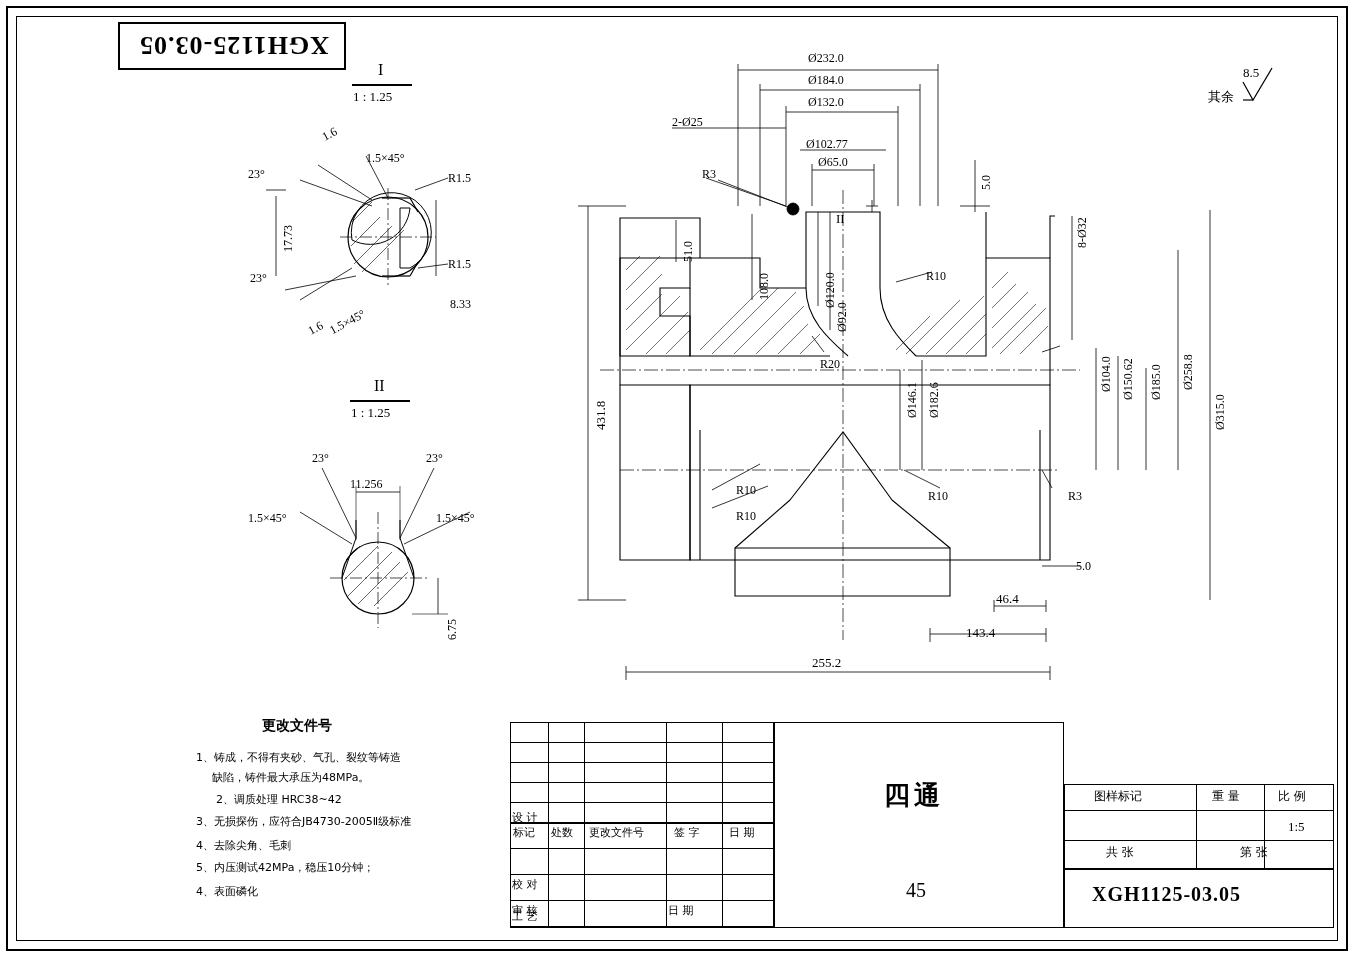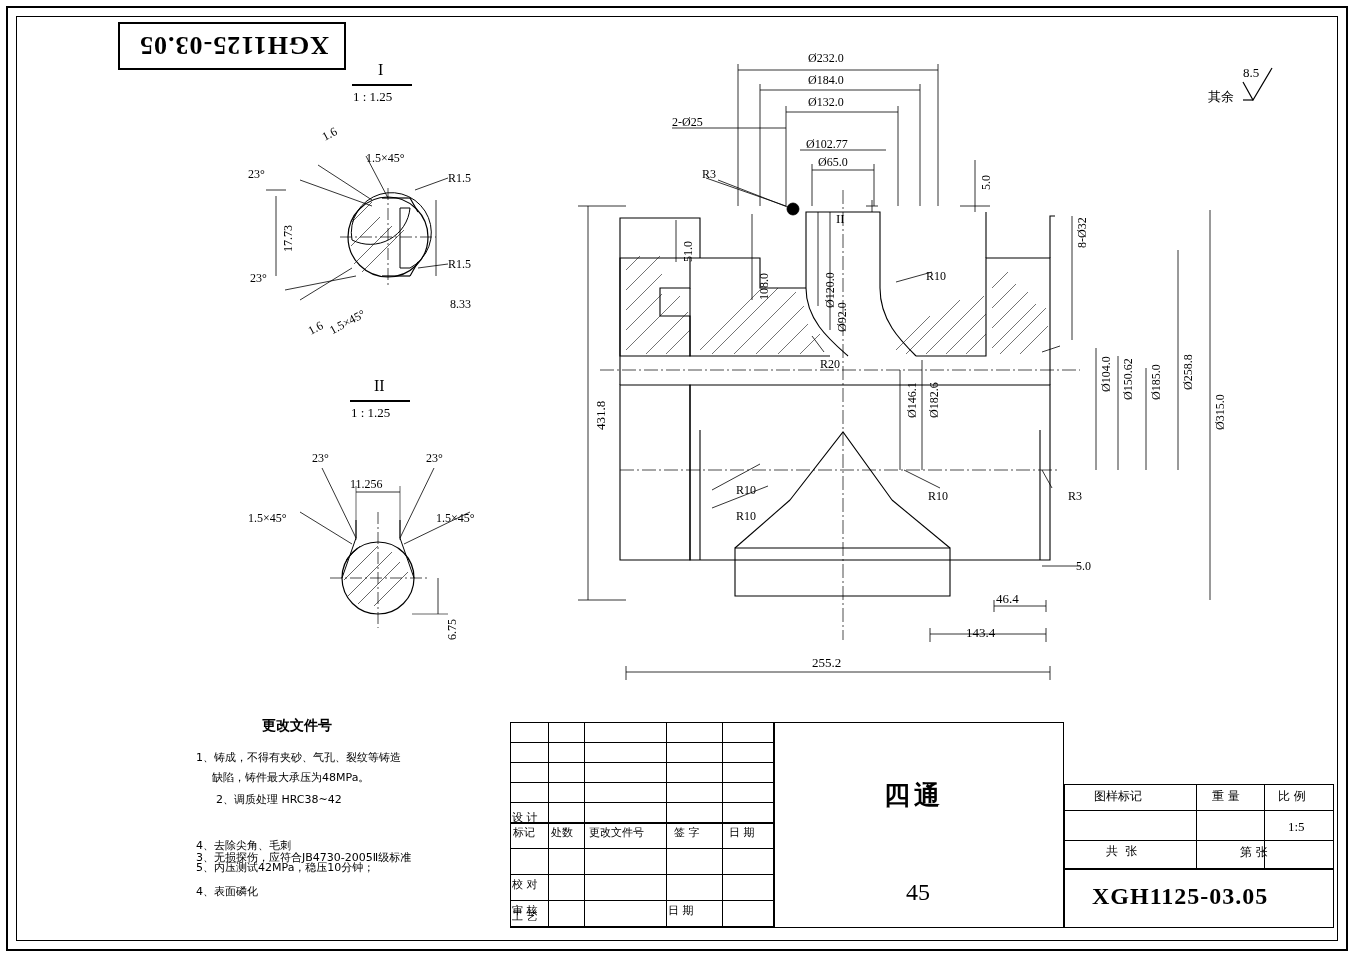--- a/index.html
+++ b/index.html
@@ -11,21 +11,21 @@
   .ln{position:absolute;background:#000;}
   .h{height:1px;}
   .v{width:1px;}
   .h2{height:2px;}
   .txt{position:absolute;white-space:nowrap;font-size:11px;line-height:1;}
   .t11{font-size:11px;}
   .t12{font-size:12px;}
   .t13{font-size:13px;}
   .t14{font-size:14px;}
   .t16{font-size:16px;}
-  .t20{font-size:24px;}
+  .t20{font-size:20px;}
   .t26{font-size:26px;}
   .rot90{transform-origin:0 0;transform:rotate(-90deg);}
   .rot180{transform-origin:50% 50%;transform:rotate(180deg);}
   .cn{font-family:"DejaVu Sans", sans-serif;}
   .bold{font-weight:bold;}
   svg{position:absolute;left:0;top:0;overflow:visible;}
   .cell{position:absolute;box-sizing:border-box;border:1px solid #000;}
 </style>
 </head>
 <body>
@@ -311,21 +311,21 @@
   <div class="txt t13" style="left:812px;top:656px;">255.2</div>
   <div class="txt t13" style="left:966px;top:626px;">143.4</div>
   <div class="txt t13" style="left:996px;top:592px;">46.4</div>
 
   <div class="txt t13" style="left:836px;top:212px;">II</div>
 
   <div class="txt t14 cn bold" style="left:262px;top:718px;">更改文件号</div>
   <div class="txt t11 cn" style="left:196px;top:752px;">1、铸成，不得有夹砂、气孔、裂纹等铸造</div>
   <div class="txt t11 cn" style="left:212px;top:772px;">缺陷，铸件最大承压为48MPa。</div>
   <div class="txt t11 cn" style="left:196px;top:794px;margin-left:20px;">2、调质处理  HRC38~42</div>
-  <div class="txt t11 cn" style="left:196px;top:816px;margin-top:36px;">3、无损探伤，应符合JB4730-2005Ⅱ级标准</div>
+  <div class="txt t11 cn" style="left:196px;top:816px;">3、无损探伤，应符合JB4730-2005Ⅱ级标准</div>
   <div class="txt t11 cn" style="left:196px;top:840px;">4、去除尖角、毛刺</div>
   <div class="txt t11 cn" style="left:196px;top:862px;">5、内压测试42MPa，稳压10分钟；</div>
   <div class="txt t11 cn" style="left:196px;top:886px;">4、表面磷化</div>
 
   <div class="cell" style="left:510px;top:722px;width:264px;height:206px;border-width:1.5px;"></div>
   <div class="ln h" style="left:510px;top:742px;width:264px;"></div>
   <div class="ln h" style="left:510px;top:762px;width:264px;"></div>
   <div class="ln h" style="left:510px;top:782px;width:264px;"></div>
   <div class="ln h" style="left:510px;top:802px;width:264px;"></div>
   <div class="ln h2" style="left:510px;top:822px;width:264px;"></div>
@@ -363,18 +363,18 @@
   <div class="ln v" style="left:1196px;top:784px;height:84px;"></div>
   <div class="ln v" style="left:1264px;top:784px;height:84px;"></div>
   <div class="ln v" style="left:1196px;top:840px;height:28px;"></div>
   <div class="ln v" style="left:1196px;top:868px;height:0px;"></div>
 
   <div class="txt t12 cn" style="left:1094px;top:790px;">图样标记</div>
   <div class="txt t12 cn" style="left:1212px;top:790px;">重  量</div>
   <div class="txt t12 cn" style="left:1278px;top:790px;">比  例</div>
   <div class="txt t13" style="left:1288px;top:820px;">1:5</div>
 
-  <div class="txt t12 cn" style="left:1106px;top:846px;font-family:Liberation Mono, monospace;">共    张</div>
+  <div class="txt t12 cn" style="left:1106px;top:846px;">共    张</div>
   <div class="txt t12 cn" style="left:1240px;top:846px;">第    张</div>
 
   <div class="txt t20 bold" style="left:1092px;top:884px;letter-spacing:1px;">XGH1125-03.05</div>
 
 </div>
 
 </body></html>

